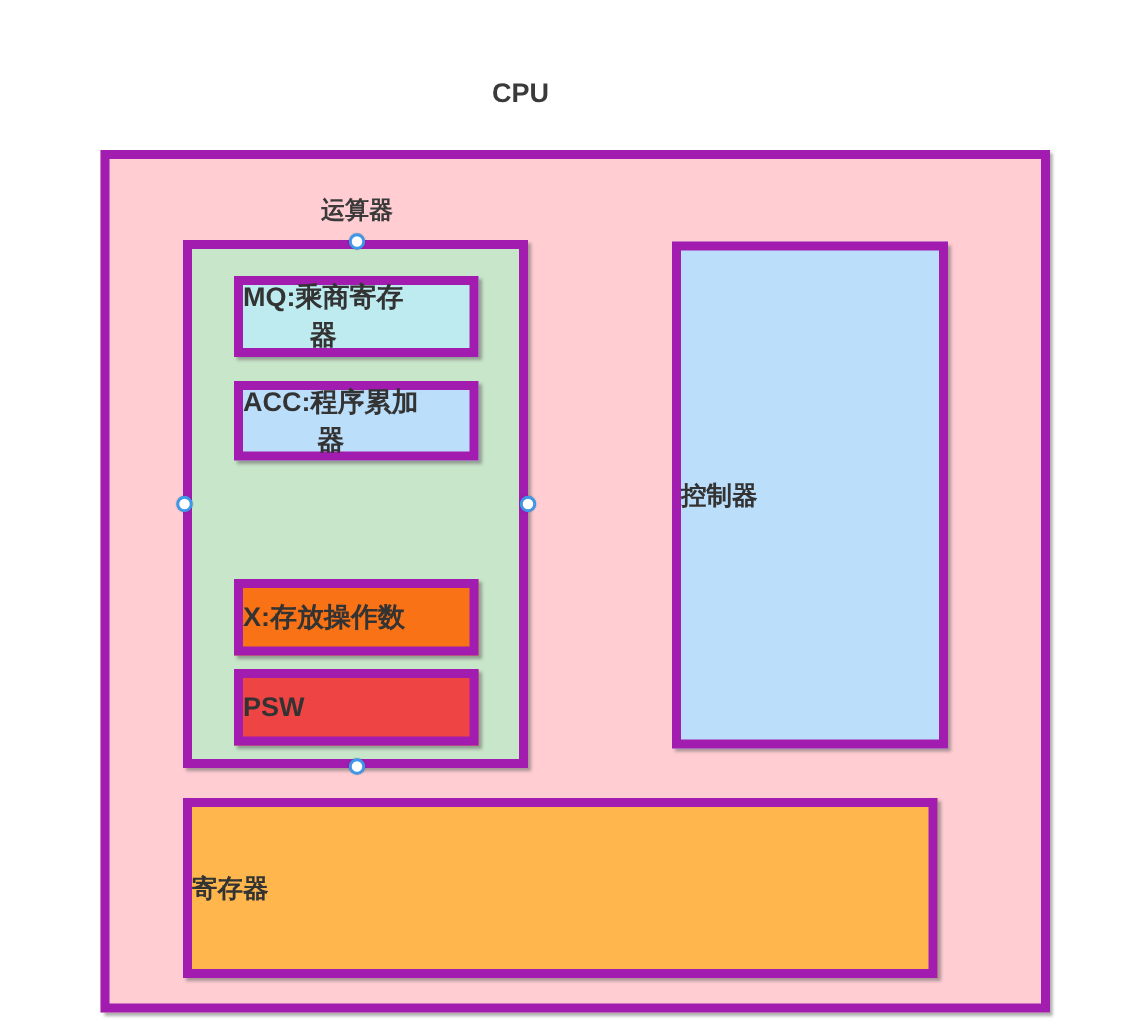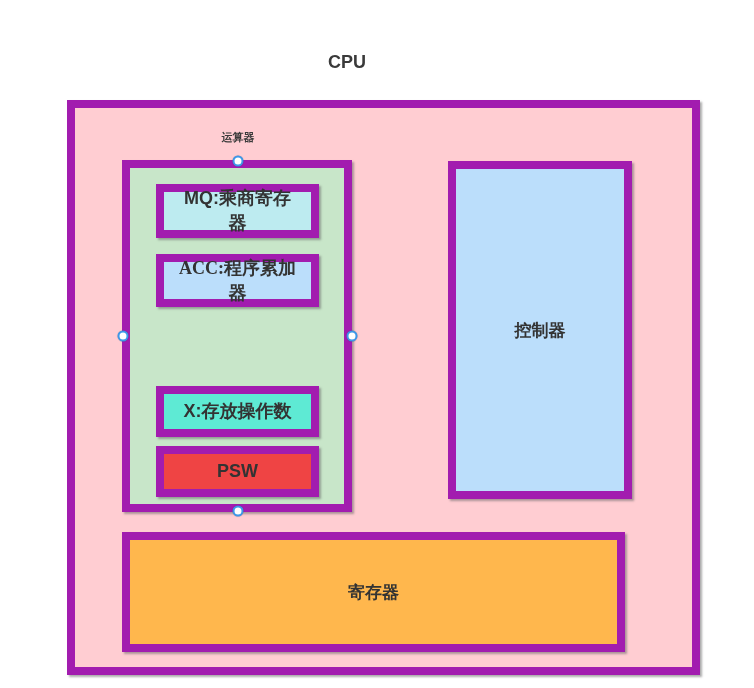--- a/index.html
+++ b/index.html
@@ -9,42 +9,42 @@
     font-family: "Liberation Sans", "DejaVu Sans", sans-serif;
     position: relative; overflow: hidden;
   }
   #canvas { position: absolute; left: 0; top: 0; width: 754px; height: 652px; }
 
   .free-label {
     position: absolute; text-align: center;
     font-weight: bold; color: #3a3a3a;
   }
   #cpu-title { left: 277px; top: 52px; width: 140px; font-size: 18px; }
-  #alu-group-title { left: 168px; top: 130px; width: 140px; font-size: 11px; }
+  #alu-group-title { left: 168px; top: 130px; width: 140px; font-size: 16px; }
 
   .shape {
     position: absolute;
-    border: 8px solid #a21caf;
+    border: 6px solid #a21caf;
     box-shadow: 2px 2px 2px rgba(102,102,102,0.55);
-    display: flex; align-items: center; justify-content: center;
+    display: flex; align-items: center; justify-content: flex-start;
   }
   .shape-label {
     font-weight: bold; color: #333333; text-align: center;
     white-space: pre-line; line-height: 25px; font-size: 18px;
   }
 
   #cpu-box        { left: 67px;  top: 100px; width: 633px; height: 575px; }
   #alu-group-box  { left: 122px; top: 160px; width: 230px; height: 352px; }
   #controller-box { left: 448px; top: 161px; width: 184px; height: 338px; }
   #registers-box  { left: 122px; top: 532px; width: 503px; height: 120px; }
   #controller-box .shape-label, #registers-box .shape-label { font-size: 17px; }
 
   .inner-box { left: 156px; width: 163px; }
   #mq-box  { top: 184px; height: 54px; }
-  #acc-box { top: 254px; height: 53px; font-family: Liberation Serif, serif; }
+  #acc-box { top: 254px; height: 53px; }
   #alu-box { top: 324px; height: 53px; }
   #x-box   { top: 386px; height: 51px; }
   #psw-box { top: 446px; height: 51px; }
 
   .handle {
     position: absolute; width: 11px; height: 11px;
     background: #ffffff; border: 2px solid #3e97e8; border-radius: 50%;
     transform: translate(-50%, -50%); z-index: 5;
     box-shadow: 0 0 1px rgba(0,0,0,0.3);
   }
@@ -70,21 +70,21 @@
     <span class="shape-label">MQ:乘商寄存
 器</span>
   </div>
 
   <div id="acc-box" class="shape inner-box" style="background: rgb(187, 222, 251);">
     <span class="shape-label">ACC:程序累加
 器</span>
   </div>
 
 
-  <div id="x-box" class="shape inner-box" style="background: #5eead4;">
+  <div id="x-box" class="shape inner-box" style="background: #f97316;">
     <span class="shape-label">X:存放操作数</span>
   </div>
 
   <div id="psw-box" class="shape inner-box" style="background: #ef4444;">
     <span class="shape-label">PSW</span>
   </div>
 
   <div id="registers-box" class="shape" style="background: rgb(255, 183, 77);">
     <span class="shape-label">寄存器</span>
   </div>

